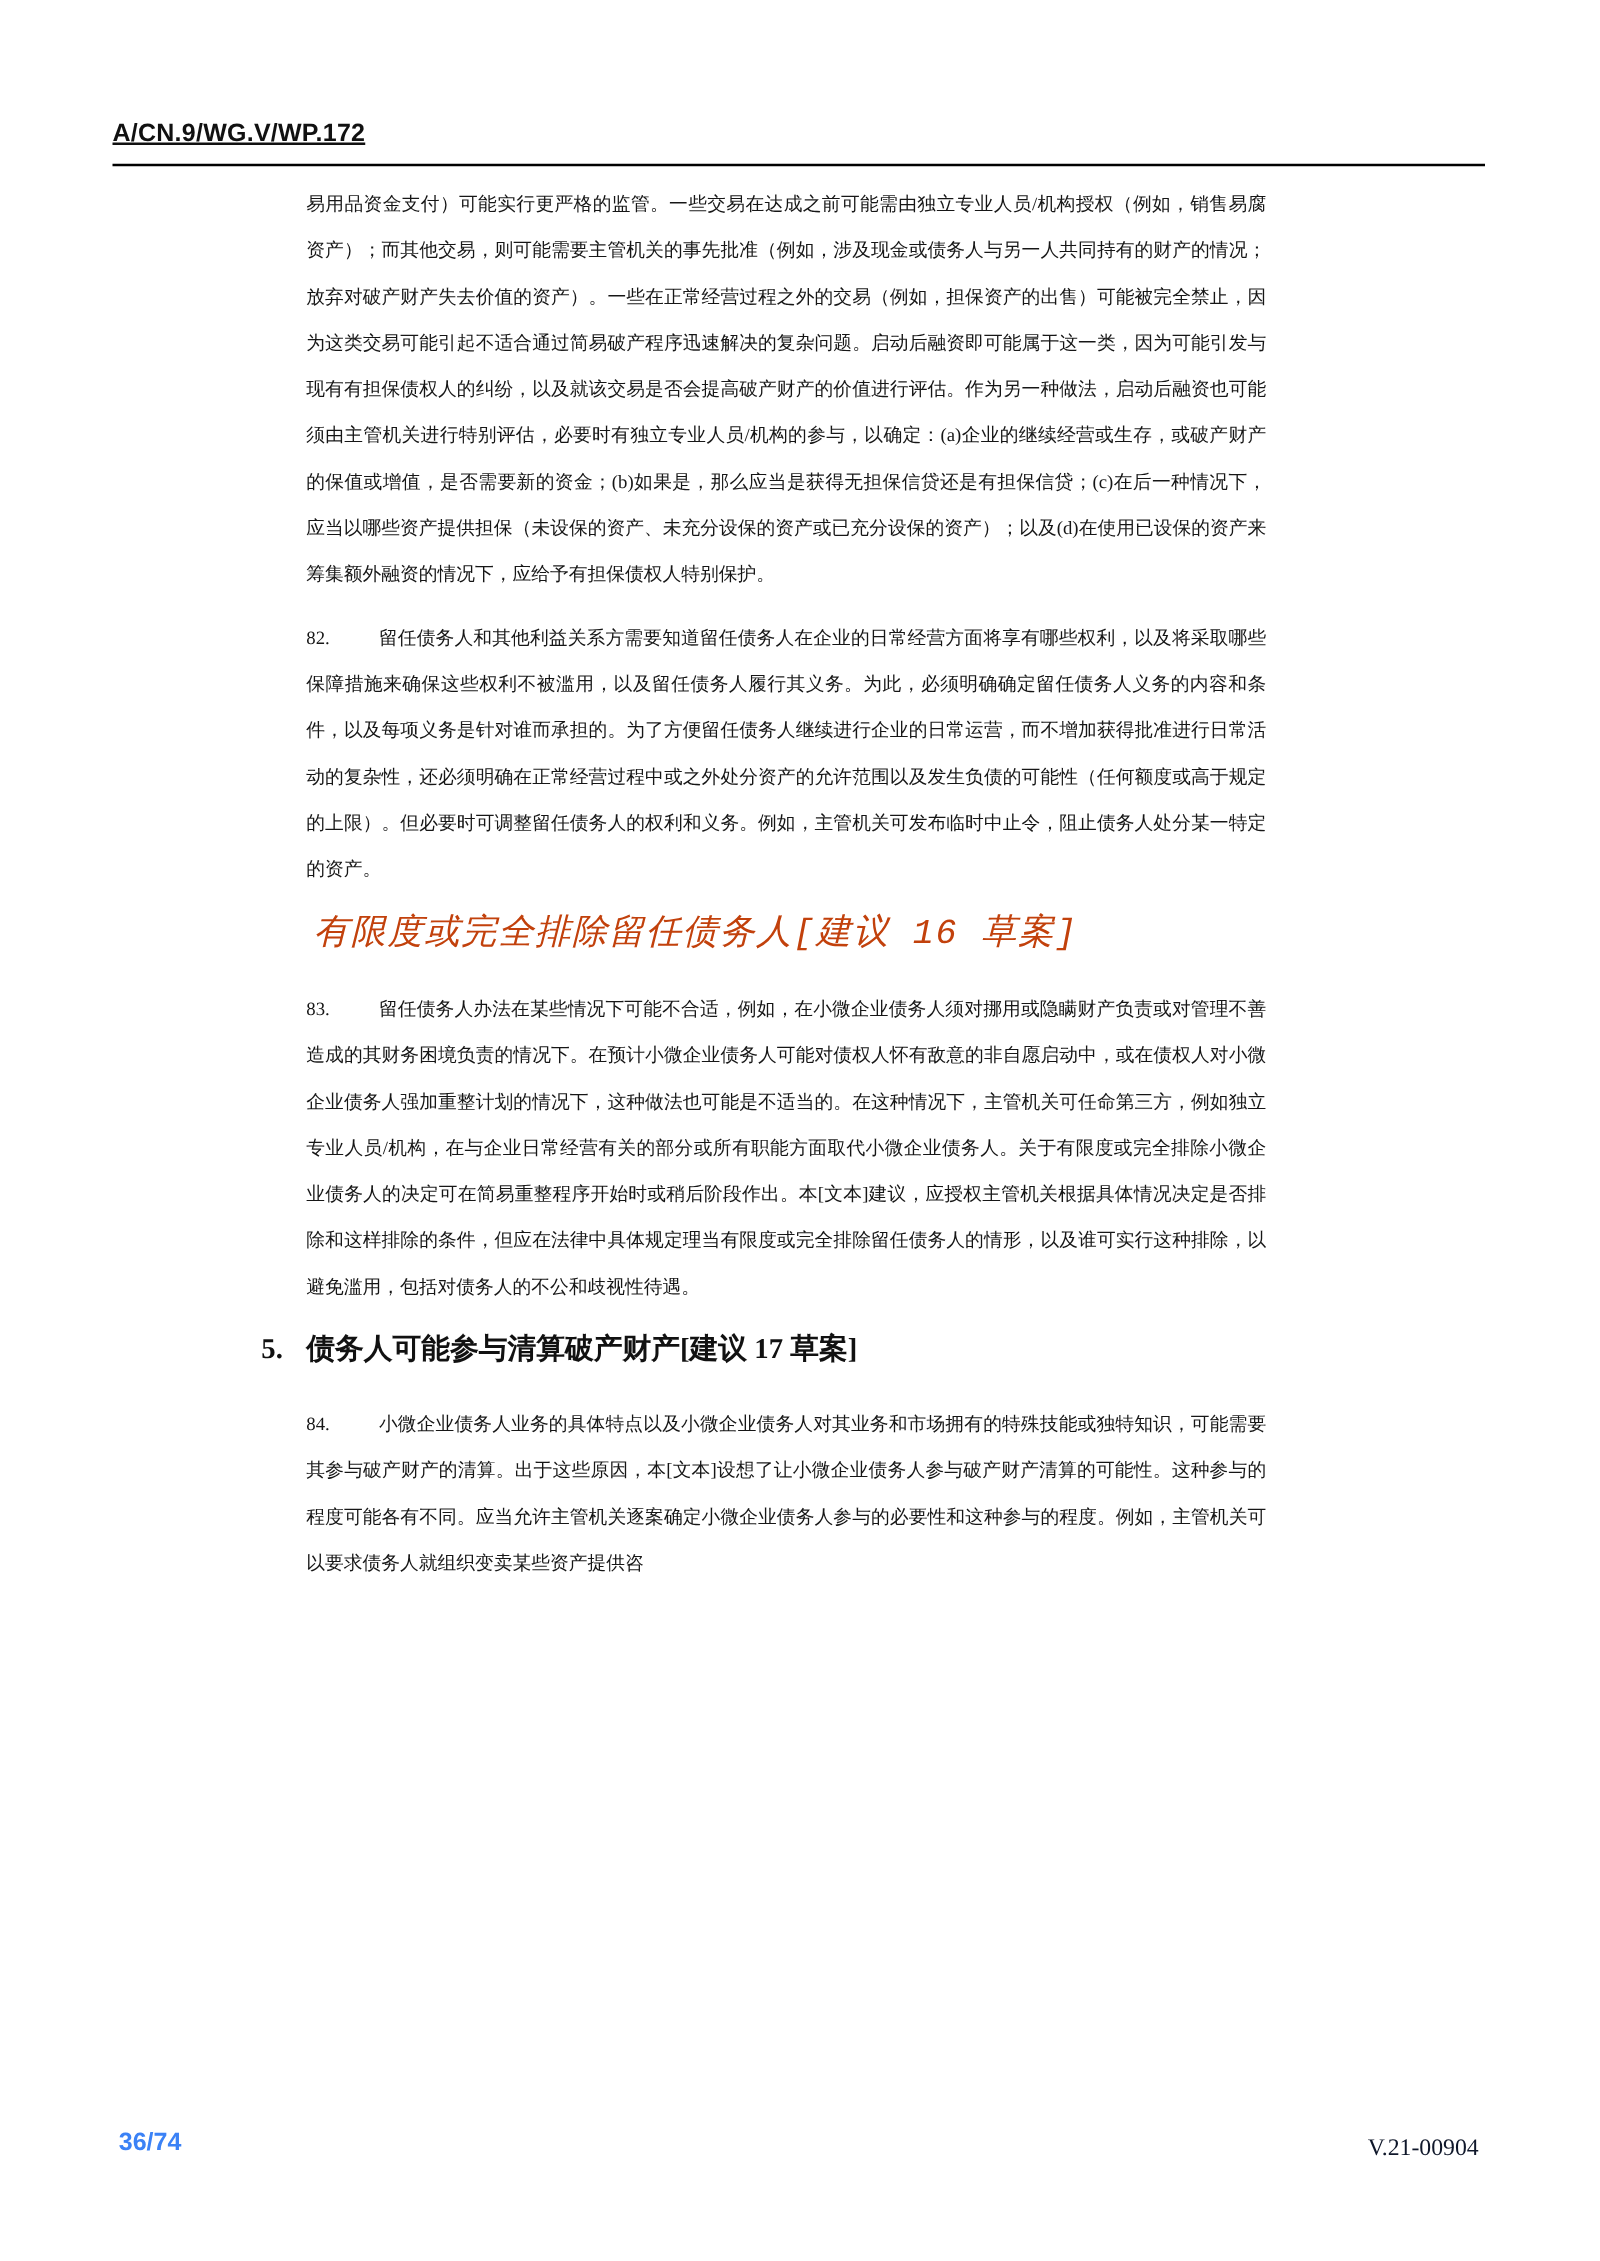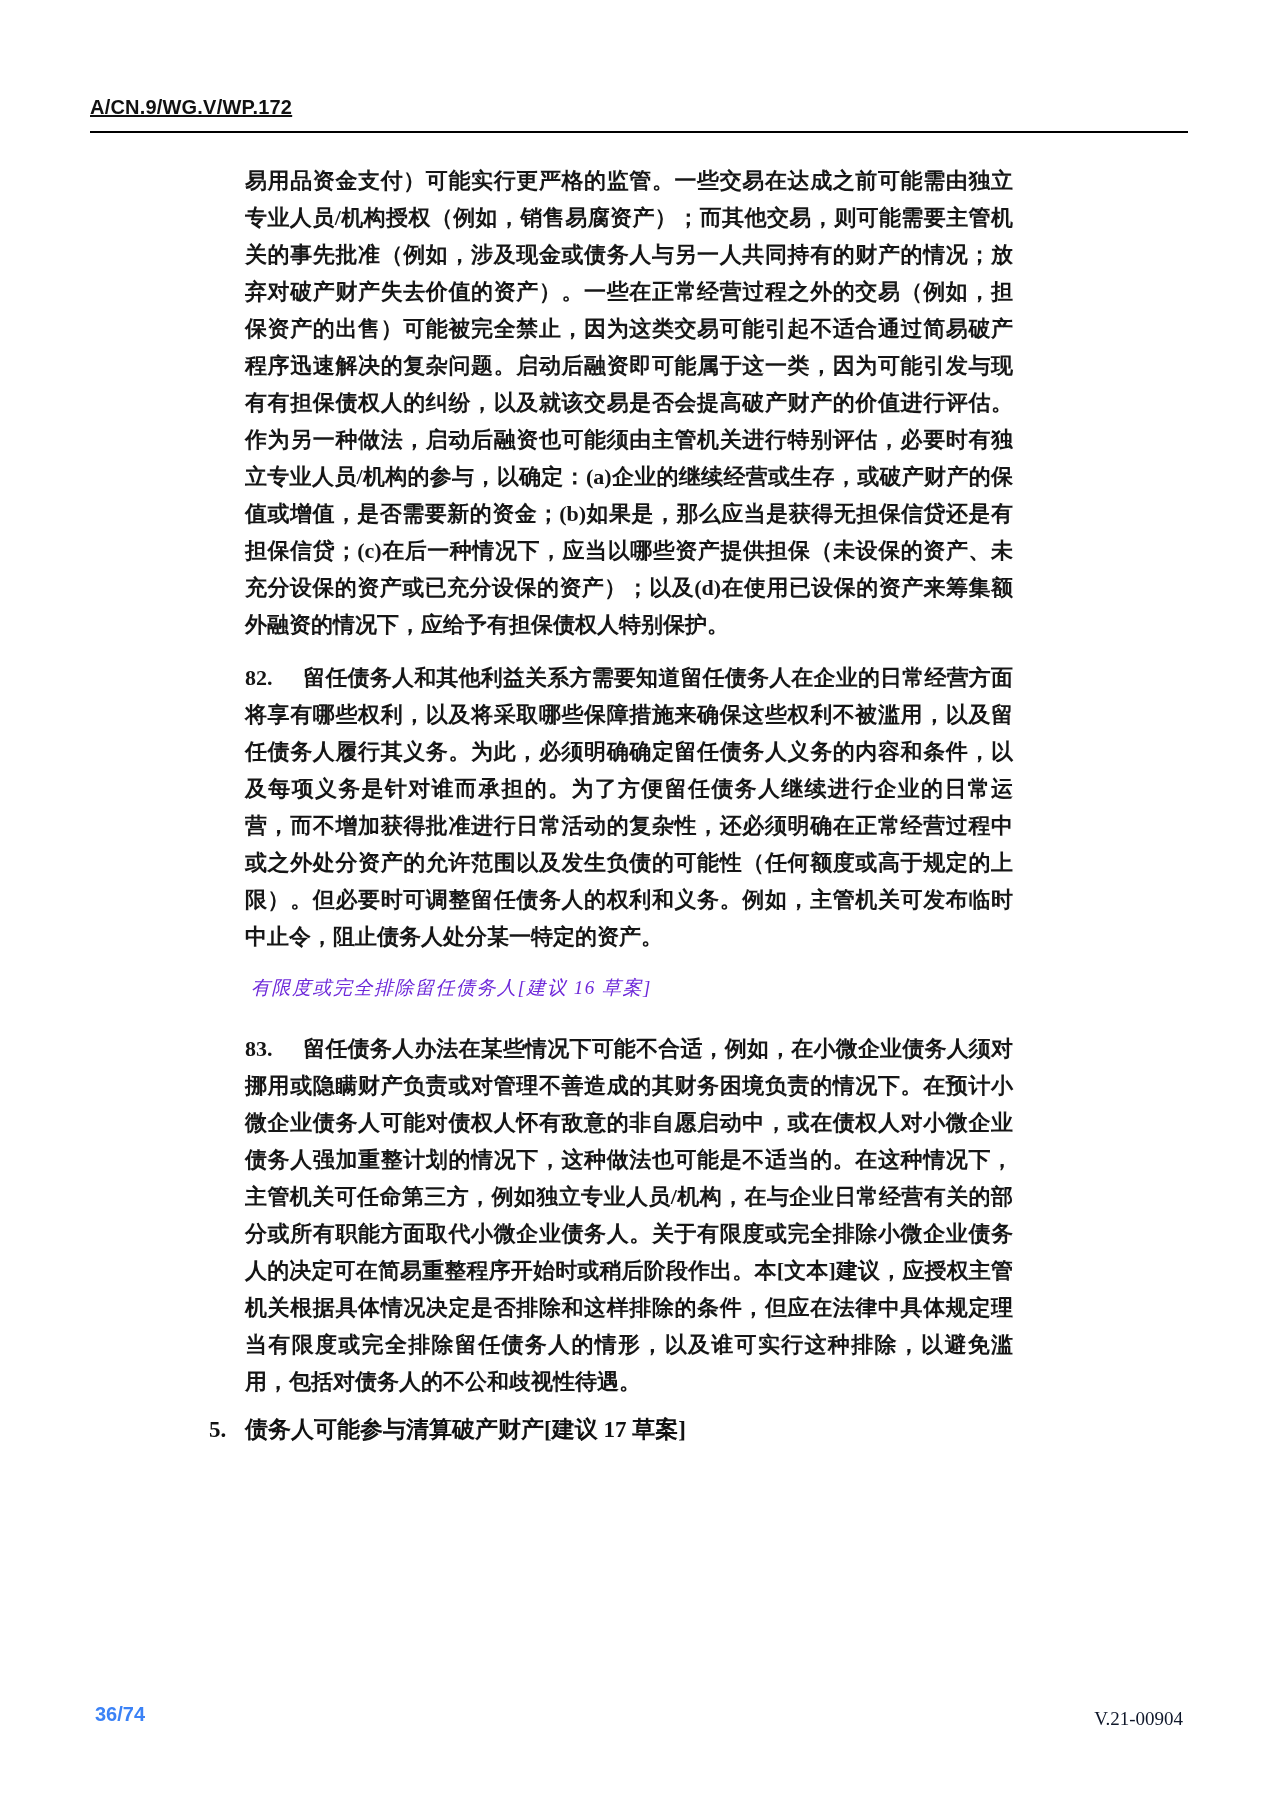--- a/index.html
+++ b/index.html
@@ -34,38 +34,38 @@
     height: 0;
     border-top: 2px solid #000000;
   }
   .content {
     position: absolute;
     left: 245px;
     top: 146px;
     width: 768px;
   }
   p.body-para {
-    margin: 16px 0 14px 0;
-    font-size: 22px;
+    margin: 0 0 14px 0;
+    font-size: 15px;
     line-height: 37px;
     text-align: justify;
     color: #161616;
-    font-weight: bold;
   }
   p.body-para .pnum {
     display: inline-block;
     min-width: 58px;
   }
   .subheading {
     margin: 0 0 24px 6px;
-    font-size: 19px;
+    font-size: 28px;
     line-height: 37px;
     font-style: italic;
     letter-spacing: 1.5px;
-    color: #6d28d9;
+    color: #c2410c;
+    font-family: Liberation Mono, monospace;
   }
   .section-heading {
     margin: 12px 0 28px -36px;
     font-size: 23px;
     line-height: 31px;
     font-weight: bold;
     color: #111111;
     display: flex;
   }
   .section-heading .snum {
@@ -107,20 +107,21 @@
 
     <div class="subheading">有限度或完全排除留任债务人[建议 16 草案]</div>
 
     <p class="body-para"><span class="pnum">83.</span><span>留任债务人办法在某些情况下可能不合适，例如，在小微企业债务人须对挪用或隐瞒财产负责或对管理不善造成的其财务困境负责的情况下。在预计小微企业债务人可能对债权人怀有敌意的非自愿启动中，或在债权人对小微企业债务人强加重整计划的情况下，这种做法也可能是不适当的。在这种情况下，主管机关可任命第三方，例如独立专业人员/机构，在与企业日常经营有关的部分或所有职能方面取代小微企业债务人。关于有限度或完全排除小微企业债务人的决定可在简易重整程序开始时或稍后阶段作出。本[文本]建议，应授权主管机关根据具体情况决定是否排除和这样排除的条件，但应在法律中具体规定理当有限度或完全排除留任债务人的情形，以及谁可实行这种排除，以避免滥用，包括对债务人的不公和歧视性待遇。</span></p>
 
     <div class="section-heading">
       <span class="snum">5.</span>
       <span>债务人可能参与清算破产财产[建议 17 草案]</span>
     </div>
 
+    <p class="body-para"><span class="pnum">84.</span><span>小微企业债务人业务的具体特点以及小微企业债务人对其业务和市场拥有的特殊技能或独特知识，可能需要其参与破产财产的清算。出于这些原因，本[文本]设想了让小微企业债务人参与破产财产清算的可能性。这种参与的程度可能各有不同。应当允许主管机关逐案确定小微企业债务人参与的必要性和这种参与的程度。例如，主管机关可以要求债务人就组织变卖某些资产提供咨</span></p>
 
   </div>
 
   <div class="footer-page">36/74</div>
 
   <div class="footer-ref">V.21-00904</div>
 
 </div>
 
 </body></html>

